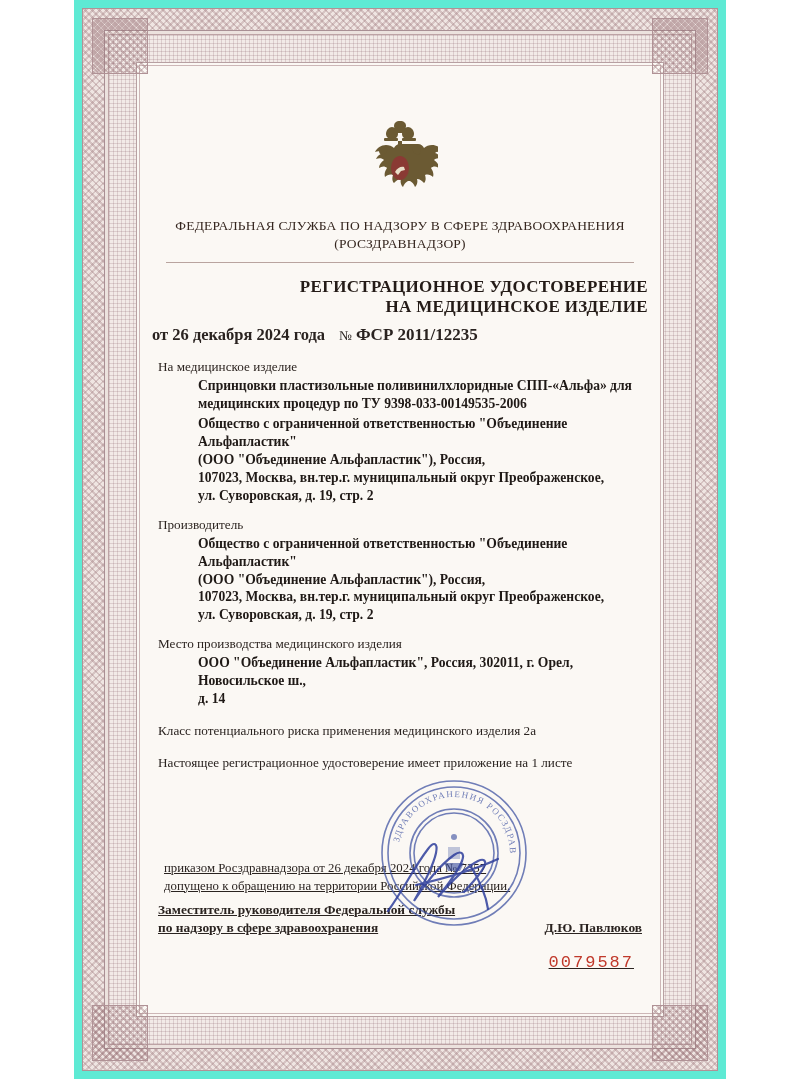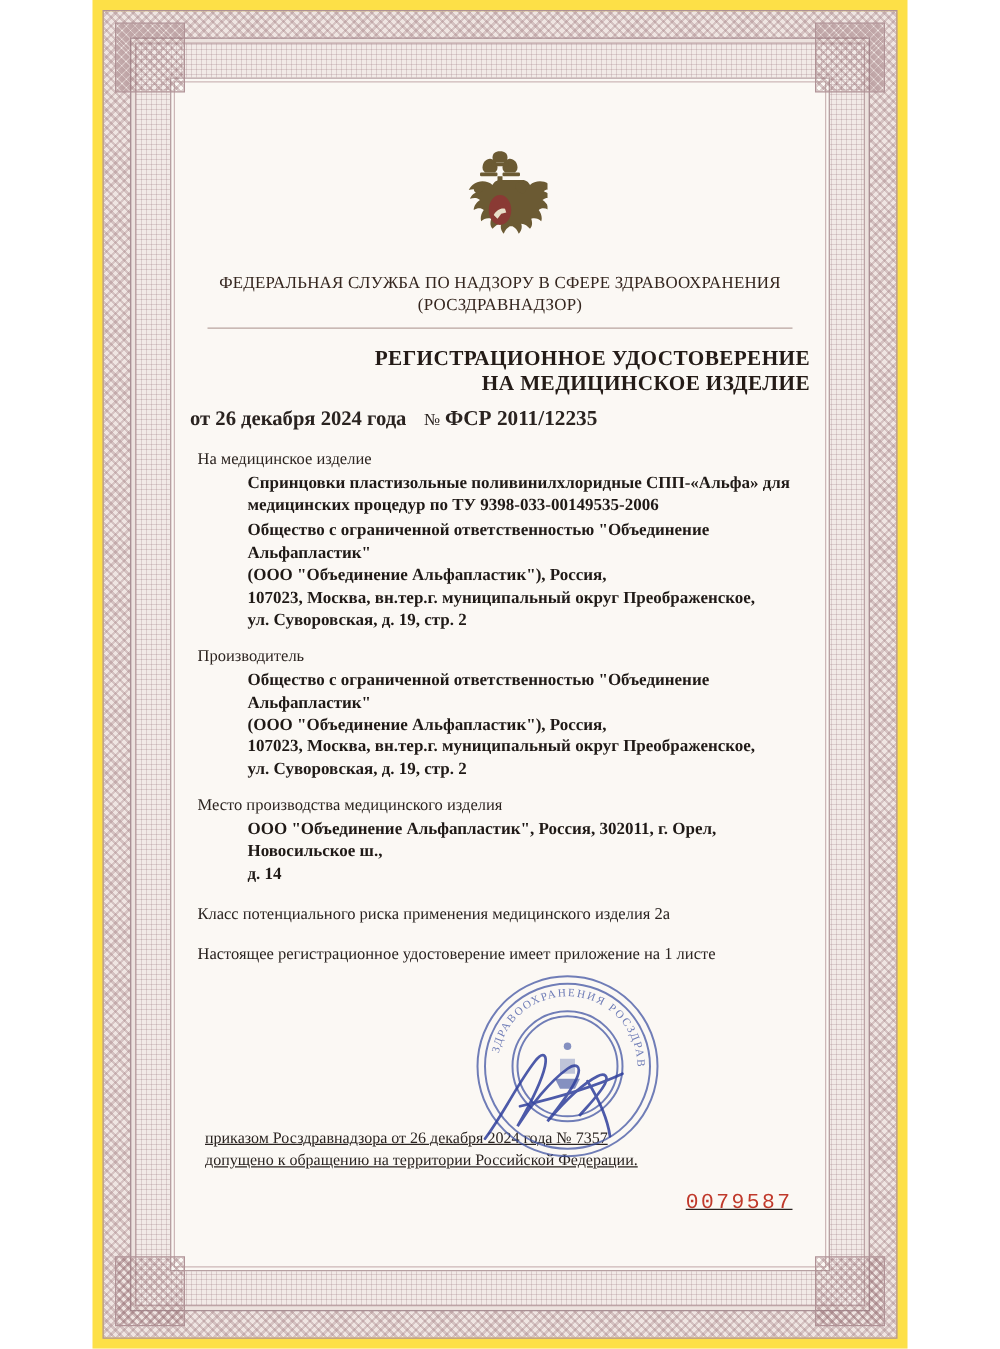--- a/index.html
+++ b/index.html
@@ -5,21 +5,21 @@
   html, body {
     margin: 0;
     padding: 0;
     background: #ffffff;
   }
   #page {
     position: relative;
     width: 652px;
     height: 1079px;
     margin: 0 auto;
-    background: #fde047;
+    background: #5eead4;
     font-family: "Liberation Serif", "DejaVu Serif", serif;
     color: #2a2320;
     overflow: hidden;
   }
   
   .border-outer {
     position: absolute;
     left: 8px; top: 8px; right: 8px; bottom: 8px;
     background:
       repeating-linear-gradient(45deg, rgba(150,110,115,0.30) 0 2px, rgba(255,255,255,0) 2px 5px),
@@ -272,20 +272,27 @@
       </div>
 
       <div class="para">Класс потенциального риска применения медицинского изделия 2а</div>
       <div class="para">Настоящее регистрационное удостоверение имеет приложение на 1 листе</div>
     </div>
 
     <div class="footer">
       <div class="order">
         <div>приказом Росздравнадзора от 26 декабря 2024 года № 7357</div>
         <div>допущено к обращению на территории Российской Федерации.</div>
+      </div>
+      <div class="sig-block">
+        <div class="sig-left">
+          <div>Заместитель руководителя Федеральной службы</div>
+          <div>по надзору в сфере здравоохранения</div>
+        </div>
+        <div class="sig-name">Д.Ю.  Павлюков</div>
       </div>
       <div class="serial">0079587</div>
     </div>
 
     <span class="stamp">
       <svg viewBox="0 0 152 152" width="152" height="152" aria-hidden="true">
         <g fill="none" stroke="#3b4fa0" stroke-width="1.6">
           <circle cx="76" cy="76" r="72"></circle>
           <circle cx="76" cy="76" r="66"></circle>
           <circle cx="76" cy="76" r="44"></circle>

